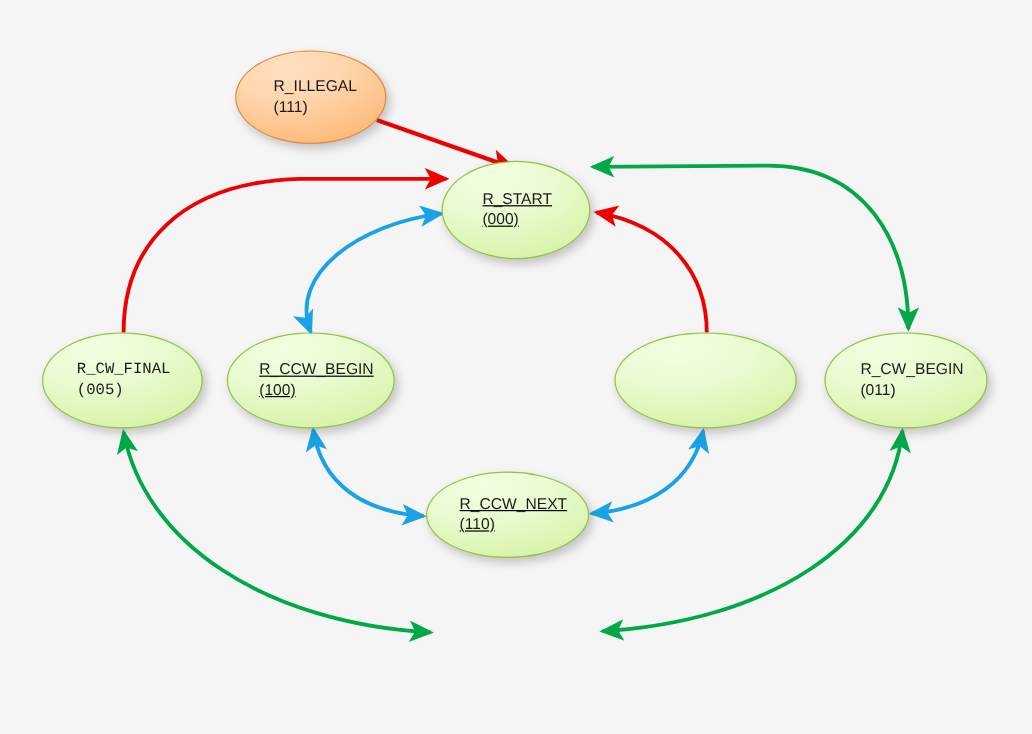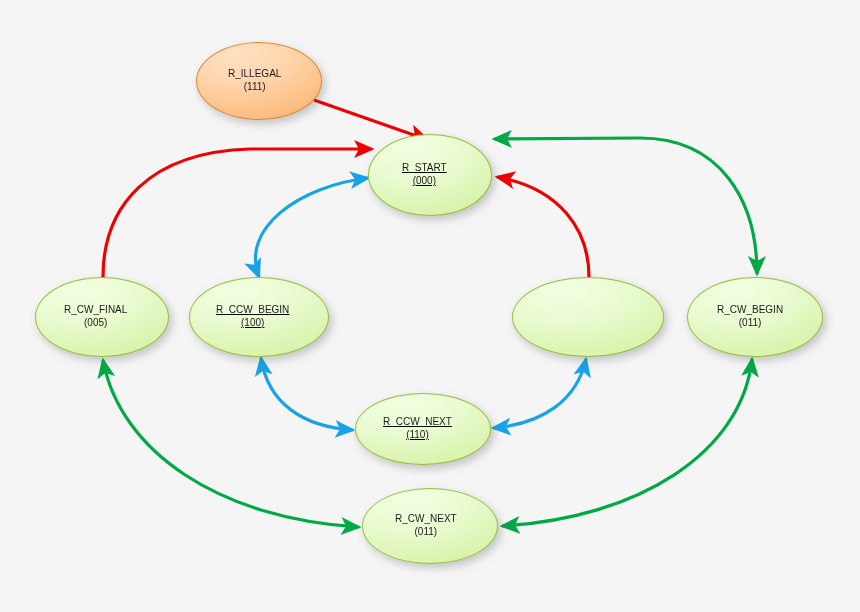--- a/index.html
+++ b/index.html
@@ -57,22 +57,22 @@
   .node.orange .body {
     background: radial-gradient(ellipse 125% 125% at 32% 12%,
                  #ffe0c2 0%, #ffd6ae 32%, #fcb978 76%, #f9ad63 100%);
     border: 1px solid #e2883b;
   }
   .node .labels {
     position: relative;
     z-index: 2;
     line-height: 1.28;
     color: #1a1a1a;
-    font-size: 10px;
-    text-align: center;
+    font-size: 13px;
+    text-align: left;
     pointer-events: none;
   }
   .node .l2 { }
 </style>
 </head>
 <body>
 
 <div id="canvas">
 
   <svg id="edges" viewBox="0 0 860 612" xmlns="http://www.w3.org/2000/svg">
@@ -127,21 +127,21 @@
 
   <div class="node green" style="left:368px; top:134px; width:124px; height:82px; padding-left:34px;text-decoration:underline;">
     <div class="shadow-layer"></div>
     <div class="body"></div>
     <div class="labels">
       <div class="l1">R_START</div>
       <div class="l2">(000)</div>
     </div>
   </div>
 
-  <div class="node green" style="left:35px; top:277px; width:134px; height:80px; padding-left:29px;">
+  <div class="node green" style="left:35px; top:277px; width:134px; height:80px; padding-left:29px;font-family:Liberation Mono, monospace;">
     <div class="shadow-layer"></div>
     <div class="body"></div>
     <div class="labels">
       <div class="l1">R_CW_FINAL</div>
       <div class="l2">(005)</div>
     </div>
   </div>
 
   <div class="node green" style="left:189px; top:277px; width:140px; height:80px; padding-left:27px;text-decoration:underline;">
     <div class="shadow-layer"></div>
@@ -168,22 +168,14 @@
 
   <div class="node green" style="left:355px; top:393px; width:136px; height:72px; padding-left:28px;text-decoration:underline;">
     <div class="shadow-layer"></div>
     <div class="body"></div>
     <div class="labels">
       <div class="l1">R_CCW_NEXT</div>
       <div class="l2">(110)</div>
     </div>
   </div>
 
-  <div class="node green" style="left:362px; top:488px; width:136px; height:76px; padding-left:33px;">
-    <div class="shadow-layer"></div>
-    <div class="body"></div>
-    <div class="labels">
-      <div class="l1">R_CW_NEXT</div>
-      <div class="l2">(011)</div>
-    </div>
-  </div>
 
 </div>
 
 </body></html>

